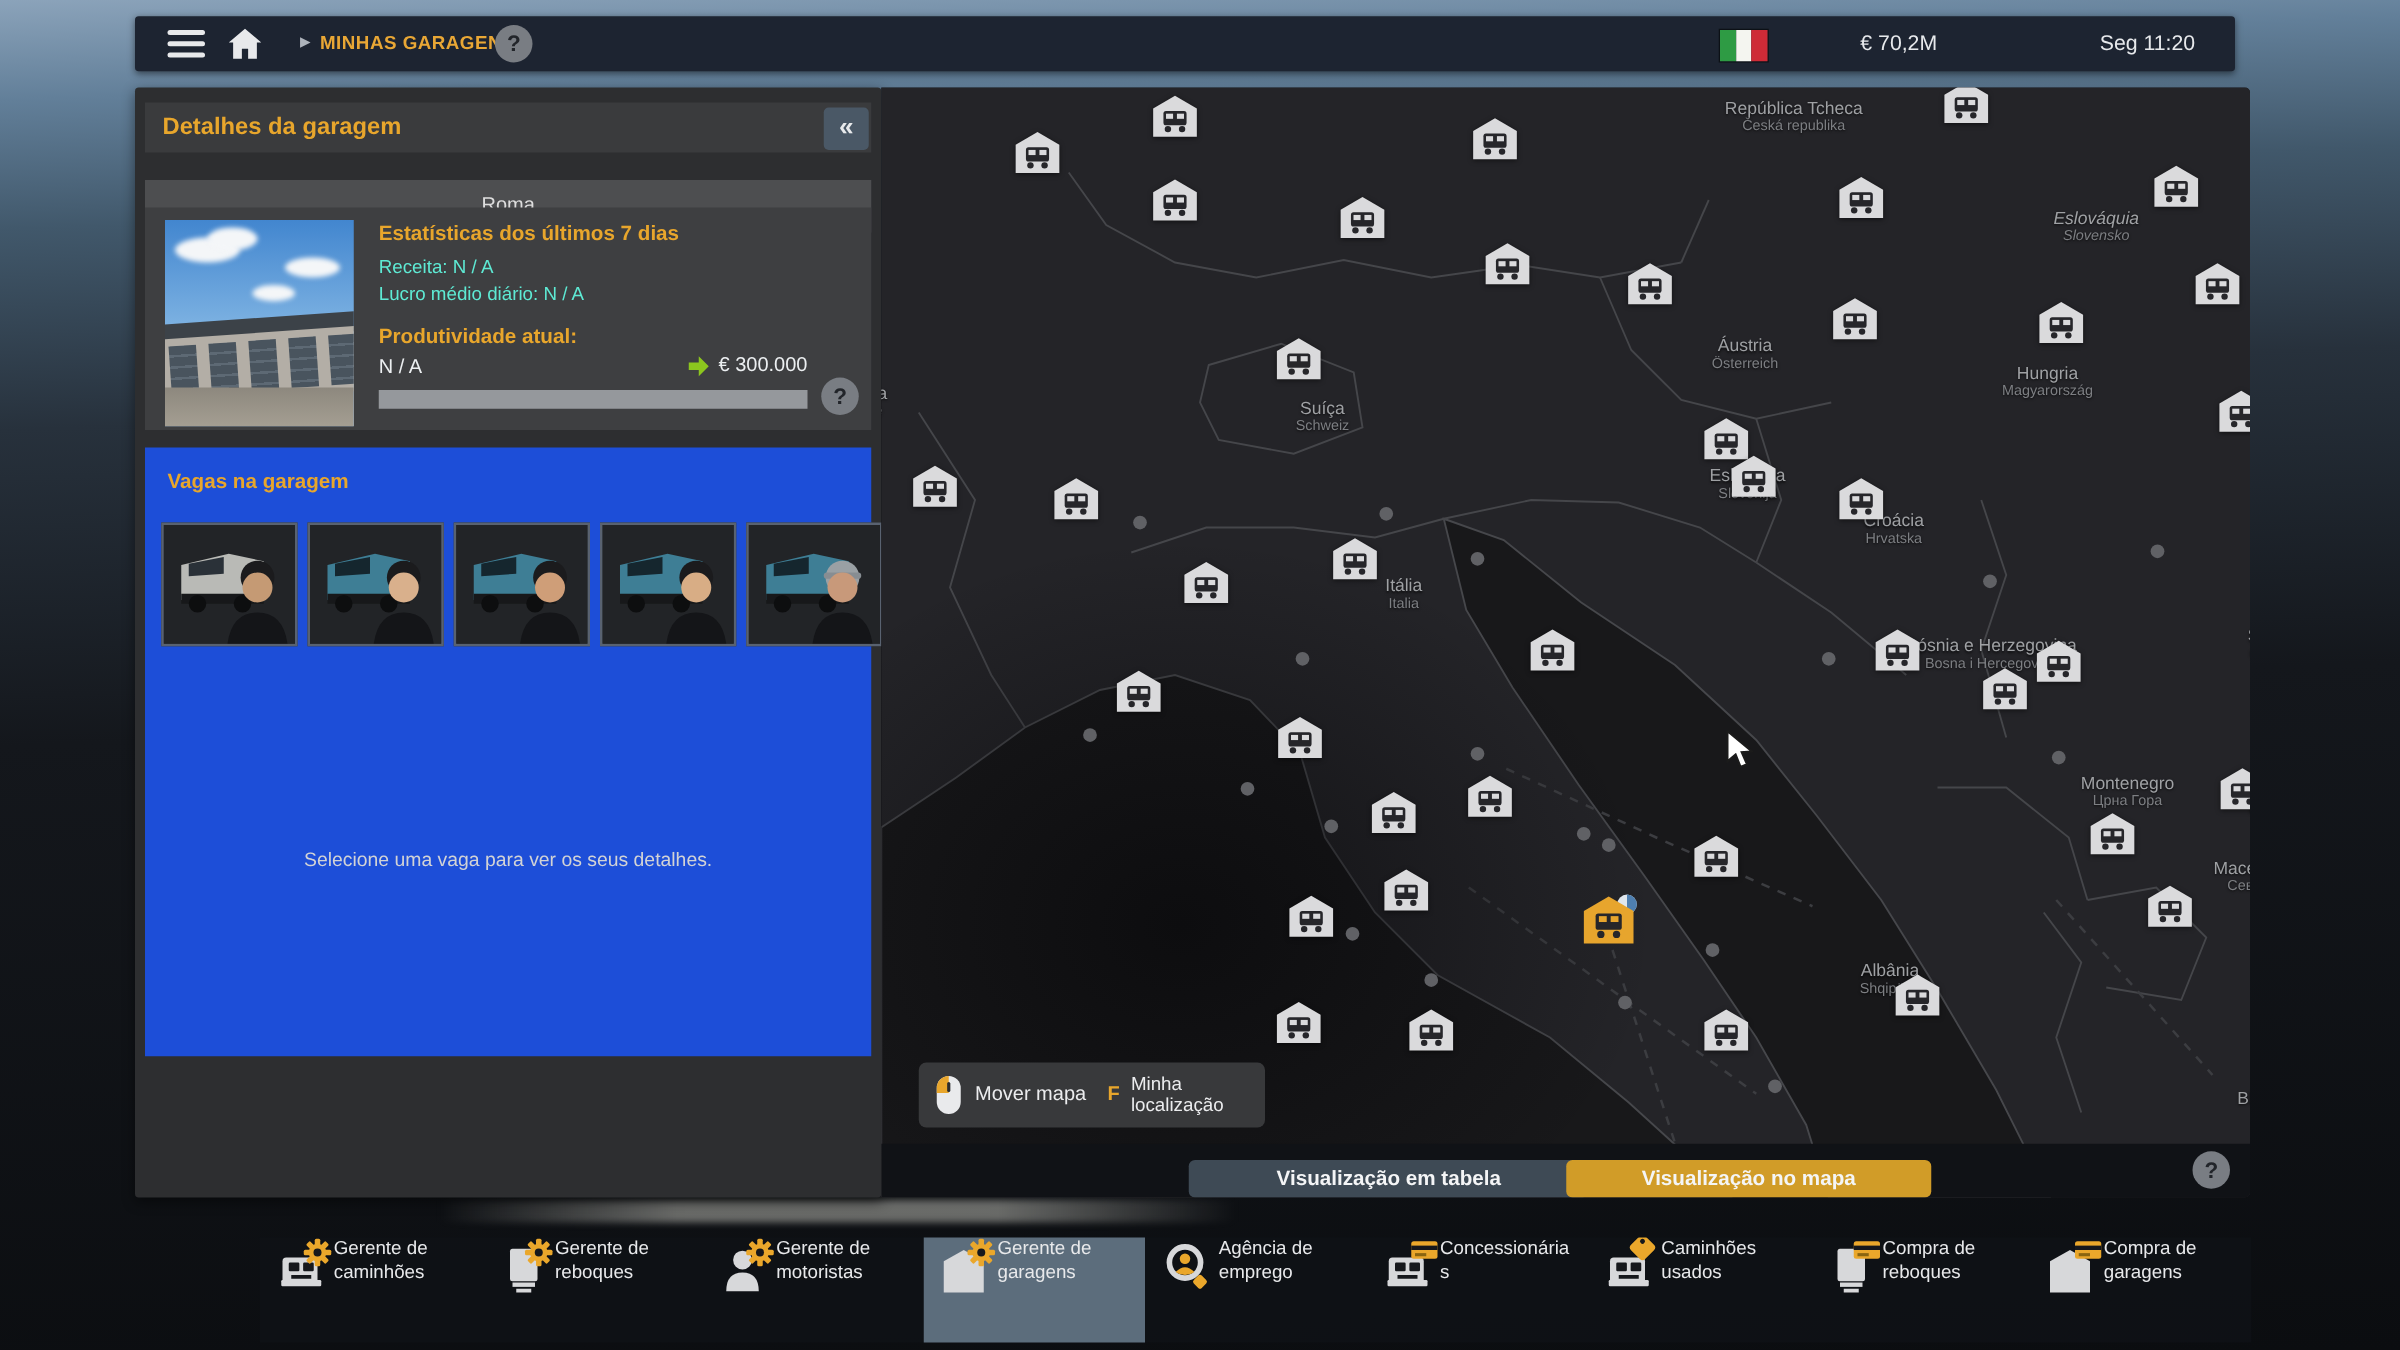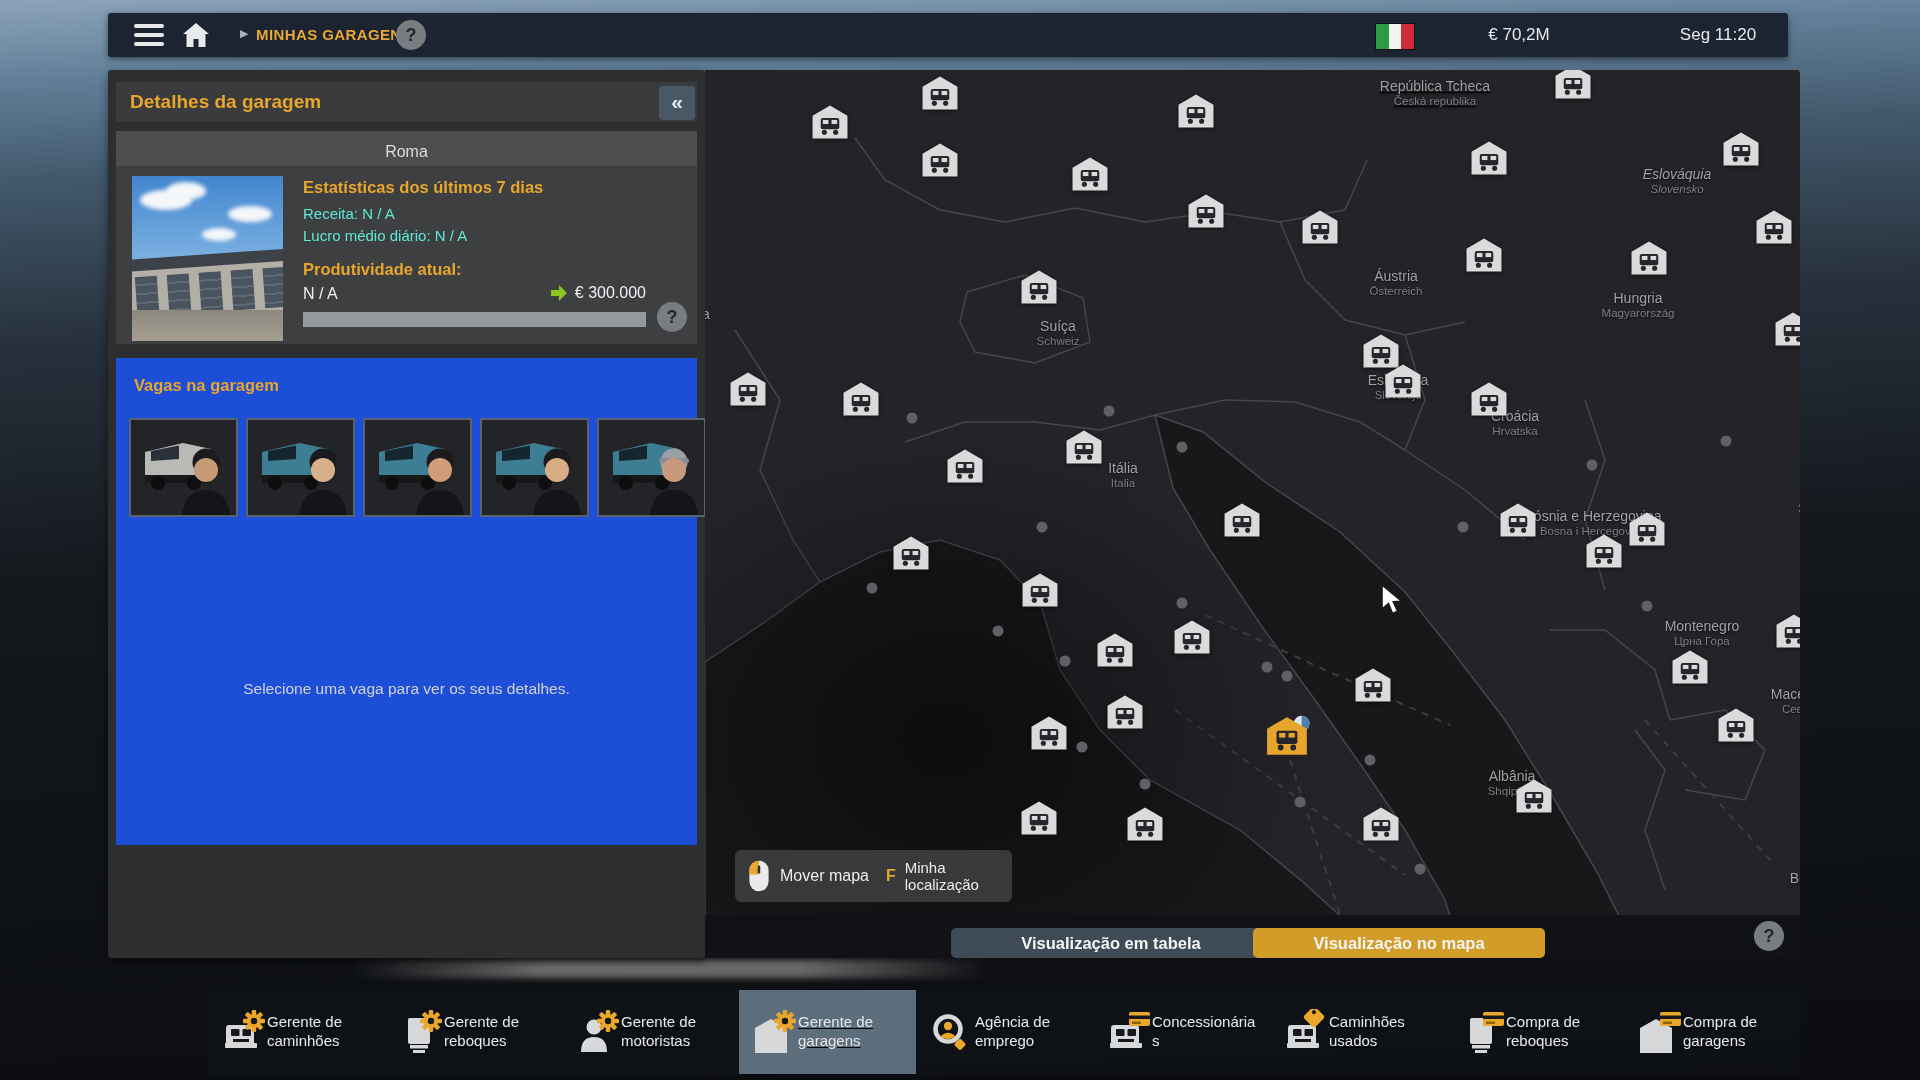--- a/index.html
+++ b/index.html
@@ -25,21 +25,21 @@
   #flag{position:absolute;left:1267px;top:10px;width:38px;height:25px;display:flex;border:1px solid #0c1016;}
   #money{position:absolute;left:1330px;top:12px;width:162px;text-align:center;font-size:17px;color:#e7e9ec;}
   #clock{position:absolute;left:1540px;top:12px;width:140px;text-align:center;font-size:17px;color:#e7e9ec;}
   
   #panel{left:108px;top:70px;width:597px;height:888px;background:#2d2e30;border-radius:3px;box-shadow:0 3px 10px rgba(0,0,0,.45);}
   .panel-header{position:absolute;left:8px;top:12px;width:581px;height:40px;background:#3a3b3d;
     display:flex;align-items:center;padding-left:14px;box-sizing:border-box;}
   .panel-title{font-size:19px;font-weight:bold;color:#e8a62c;}
   #collapse-btn{position:absolute;right:10px;top:16px;width:36px;height:34px;background:#4a5866;border-radius:4px;
     color:#e8eaec;font-size:21px;font-weight:bold;display:flex;align-items:center;justify-content:center;padding-bottom:3px;box-sizing:border-box;}
-  #roma-bar{position:absolute;left:8px;top:61px;width:581px;height:42px;background:#4d4e50;
+  #roma-bar{position:absolute;left:8px;top:74px;width:581px;height:42px;background:#4d4e50;
     display:flex;align-items:center;justify-content:center;font-size:16px;color:#dddddd;}
   #stats-block{position:absolute;left:8px;top:96px;width:581px;height:178px;background:#3e3f41;}
   
   #garage-photo{position:absolute;left:16px;top:10px;width:151px;height:165px;overflow:hidden;background:linear-gradient(#4286cf 0%,#7db2e2 52%,#a9c8e6 60%);}
   .cloud{position:absolute;background:#f4f6f8;border-radius:50%;filter:blur(2px);}
   #gp-roof{position:absolute;left:-6px;top:78px;width:170px;height:16px;background:#3c4248;transform:rotate(-4deg);}
   #gp-wall{position:absolute;left:-6px;top:90px;width:170px;height:52px;background:#b3aea6;transform:rotate(-4deg);}
   .gp-door{position:absolute;top:6px;width:22px;height:40px;background:
     repeating-linear-gradient(#49545e 0 7px,#5d6974 7px 9px);}
   #gp-ground{position:absolute;left:0;top:134px;width:151px;height:31px;background:linear-gradient(#8d887e,#a49e92);}
@@ -76,21 +76,21 @@
   #loc-key{font-size:16px;font-weight:bold;color:#e8a62c;margin-left:8px;}
   #loc-label{font-size:15px;color:#ebecee;line-height:1.15;width:92px;white-space:normal;}
   #map-strip{position:absolute;left:0;top:845px;width:1095px;height:43px;background:#101216;}
   .view-btn{position:absolute;top:13px;height:30px;border-radius:5px;display:flex;align-items:center;justify-content:center;
     font-size:16.5px;font-weight:bold;color:#f4f5f6;cursor:pointer;}
   #btn-table{left:246px;width:320px;background:#3e4a55;}
   #btn-map{left:548px;width:292px;background:#d19c28;}
   #map-help{position:absolute;left:1049px;top:6px;}
   
   #toolbar{left:208px;top:990px;width:1593px;height:84px;background:rgba(15,17,21,.93);display:flex;}
-  .tb-item{width:177px;height:84px;display:flex;align-items:center;gap:0;padding-left:13px;box-sizing:border-box;cursor:pointer;text-decoration:underline;}
+  .tb-item{width:177px;height:84px;display:flex;gap:0;padding-left:13px;box-sizing:border-box;cursor:pointer;}
   .tb-item.selected{background:#5c6d7c;}
   .tb-label{font-size:15px;color:#e8e9eb;line-height:1.25;width:104px;overflow-wrap:anywhere;}
   #road-streak{left:350px;top:960px;width:640px;height:18px;background:linear-gradient(90deg,rgba(180,180,172,0),rgba(196,196,188,.5) 30%,rgba(196,196,188,.5) 70%,rgba(180,180,172,0));filter:blur(3px);}
 </style>
 </head>
 <body>
 
 <div id="stage">
 
   <div id="road-streak" class="abs"></div>
@@ -253,21 +253,21 @@
       </g>
       <g fill="none" stroke="#3c3d41" stroke-width="2" stroke-dasharray="7 7">
         <path d="M470,640 L700,805"></path>
         <path d="M585,690 L640,860"></path>
         <path d="M940,650 L1065,790"></path>
         <path d="M500,545 L620,600 L745,655"></path>
       </g>
     </svg>
     <div id="map-dim"></div>
     <div id="map-labels">
-        <div class="country" style="left: 730px; top: 8px; text-decoration: underline;">
+        <div class="country" style="left: 730px; top: 8px;">
           <div class="cname">República Tcheca</div>
           <div class="cnative">Česká republika</div>
         </div>
         <div class="country" style="left: 972px; top: 96px; font-style: italic;">
           <div class="cname">Eslováquia</div>
           <div class="cnative">Slovensko</div>
         </div>
         <div class="country" style="left: 691px; top: 198px;">
           <div class="cname">Áustria</div>
           <div class="cnative">Österreich</div>

